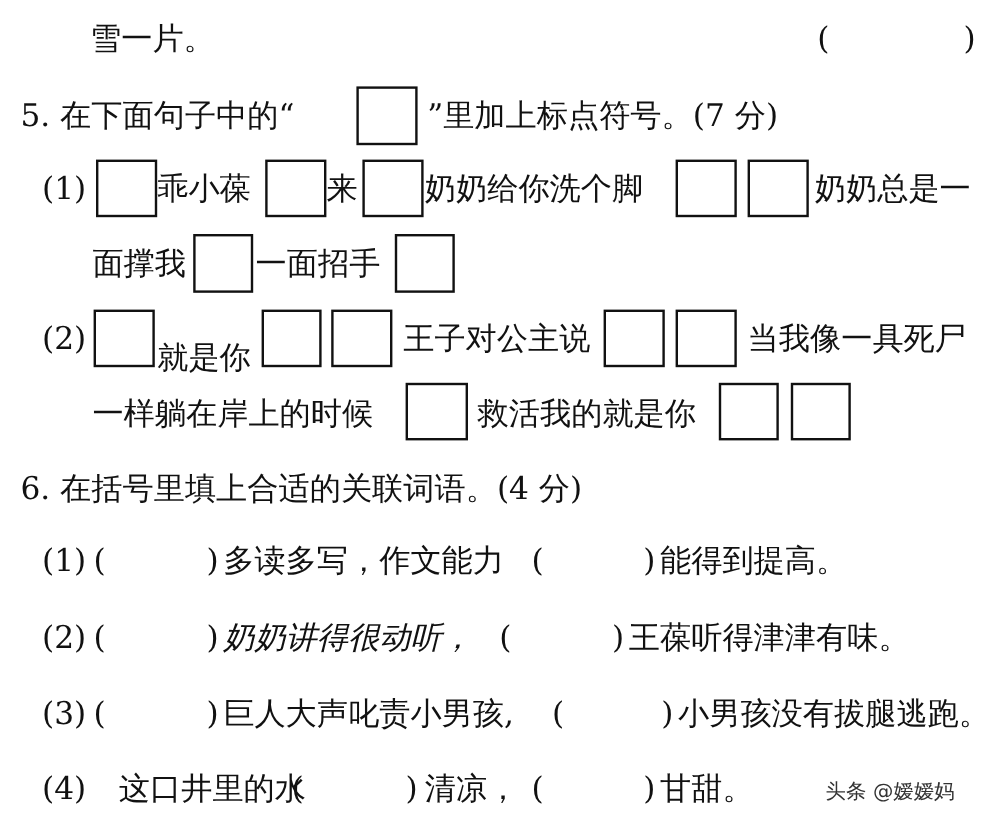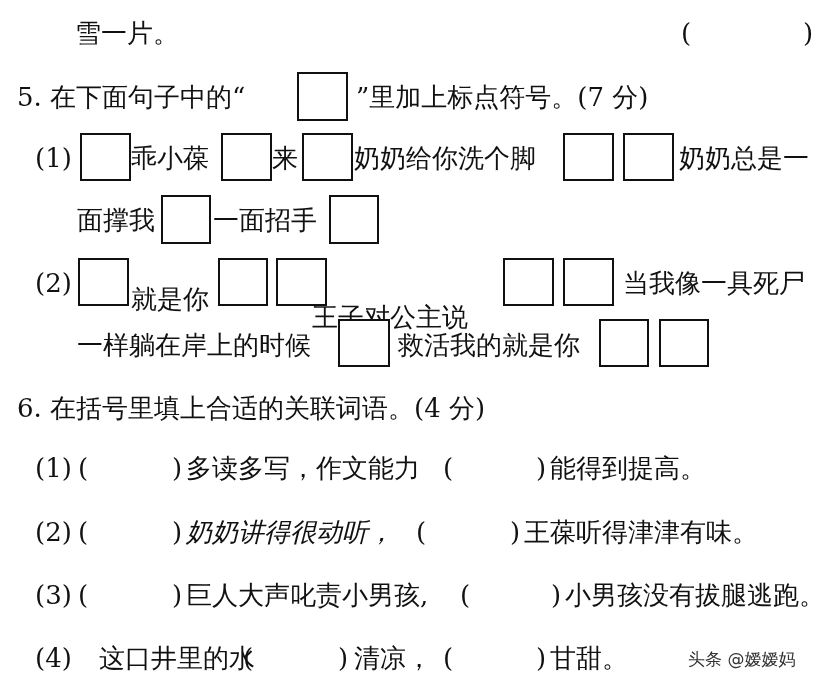--- a/index.html
+++ b/index.html
@@ -36,21 +36,21 @@
 <div class="t" style="left:77px; top:205px;">面撑我</div>
 <div class="box" style="left:161px; top:195px; width:50px; height:49px;"></div>
 <div class="t" style="left:213px; top:205px;">一面招手</div>
 <div class="box" style="left:329px; top:195px; width:50px; height:49px;"></div>
 
 <div class="t" style="left:35px; top:268px;">(2)</div>
 <div class="box" style="left:78px; top:258px; width:51px; height:48px;"></div>
 <div class="t" style="left:131px; top:284px;">就是你</div>
 <div class="box" style="left:218px; top:258px; width:50px; height:48px;"></div>
 <div class="box" style="left:276px; top:258px; width:51px; height:48px;"></div>
-<div class="t" style="left:312px; top:268px;margin-top:34px;">王子对公主说</div>
+<div class="t" style="left:336px; top:268px;">王子对公主说</div>
 <div class="box" style="left:503px; top:258px; width:51px; height:48px;"></div>
 <div class="box" style="left:563px; top:258px; width:51px; height:48px;"></div>
 <div class="t" style="left:623px; top:268px;">当我像一具死尸</div>
 
 <div class="t" style="left:77px; top:330px;">一样躺在岸上的时候</div>
 <div class="box" style="left:338px; top:319px; width:52px; height:48px;"></div>
 <div class="t" style="left:398px; top:330px;">救活我的就是你</div>
 <div class="box" style="left:599px; top:319px; width:50px; height:48px;"></div>
 <div class="box" style="left:659px; top:319px; width:50px; height:48px;"></div>
 

